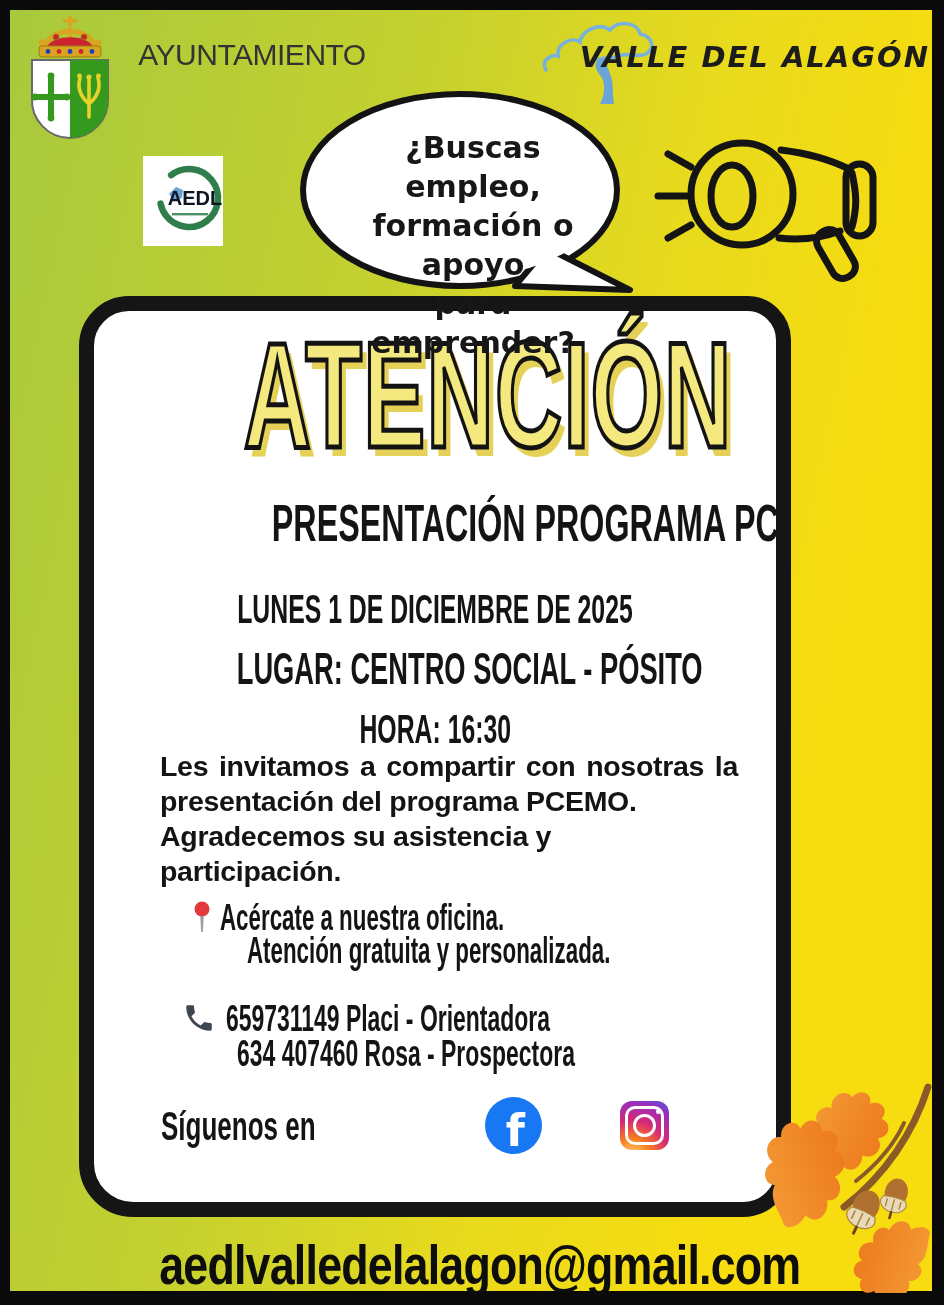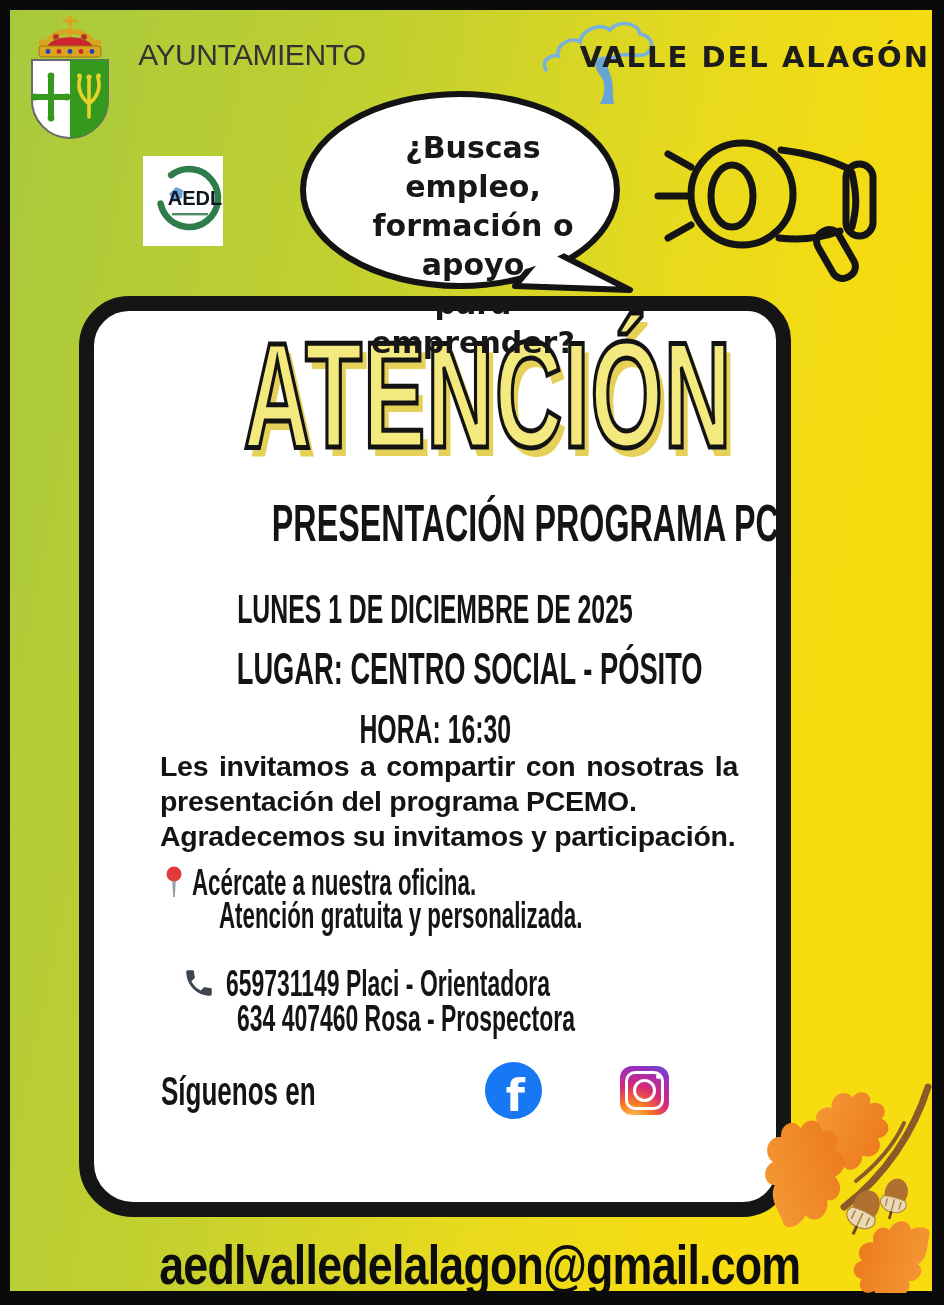--- a/index.html
+++ b/index.html
@@ -7,21 +7,21 @@
           font-family:"Liberation Sans",sans-serif;color:#141414;}
   .bg{position:absolute;left:10px;top:10px;right:12px;bottom:14px;z-index:0;
       background:linear-gradient(102deg,var(--bg_green) 0%,#c3d02f 34%,#e8da1d 60%,var(--bg_yellow) 80%);}
   .abs{position:absolute;}
 
   
   .ayto-text{left:118px;top:38px;width:268px;text-align:center;z-index:2;color:var(--gray_text);
              font-size:30px;line-height:34px;letter-spacing:-.5px;font-weight:500;}
   .cx71{display:inline-block;transform:scaleX(.71);transform-origin:center;white-space:nowrap;}
   .valle-text{right:14px;top:40px;text-align:right;z-index:2;}
-  .valle-title{font-size:29px;font-weight:600;letter-spacing:2px;color:#1c1c1c;
+  .valle-title{font-style:italic;font-size:29px;font-weight:600;letter-spacing:2px;color:#1c1c1c;
                font-family:"DejaVu Sans",sans-serif;white-space:nowrap;}
   .valle-sub{font-size:14.5px;font-weight:700;letter-spacing:.4px;color:var(--valle_blue);white-space:nowrap;margin-top:2px;}
 
   .aedl{left:143px;top:156px;width:80px;height:90px;background:#fff;z-index:2;}
 
   
   .bubble{left:295px;top:88px;z-index:3;}
   .bubble-text{left:342px;top:128px;width:262px;z-index:4;text-align:center;
                font-family:"DejaVu Sans",sans-serif;font-weight:700;font-size:30px;line-height:39px;color:#171717;}
   .mega{left:628px;top:104px;z-index:2;}
@@ -38,21 +38,21 @@
             color:var(--title_fill);-webkit-text-stroke:5px #131313;
             text-shadow:9px 9px 0 var(--title_shadow);}
   .card-sub{margin-top:42px;font-size:52px;line-height:52px;font-weight:800;}
   .card-date{margin-top:40px;font-size:40px;line-height:40px;font-weight:800;}
   .card-place{margin-top:18px;font-size:44px;line-height:44px;font-weight:800;}
   .card-time{margin-top:18px;font-size:40px;line-height:40px;font-weight:800;}
   .body{width:578px;margin:0 44px 0 66px;text-align:left;font-weight:700;font-size:28.5px;
         line-height:35px;letter-spacing:-.3px;}
   .body .just{text-align:justify;text-align-last:justify;}
   .row{display:flex;align-items:flex-start;text-align:left;}
-  .pin-row{margin-top:12px;padding-left:72px;}
+  .pin-row{margin-top:12px;padding-left:100px;}
   .pin-txt{font-size:36px;line-height:33px;font-weight:800;}
   .pin-txt .l2{margin-left:27px;display:block;margin-top:0;}
   .phone-row{margin-top:34px;padding-left:88px;}
   .phone-txt{font-size:37px;line-height:35px;font-weight:800;}
   .phone-txt .l2{margin-left:11px;display:block;text-decoration:underline;}
   .icon-col{flex:0 0 auto;margin-right:10px;}
   .social{margin-top:26px;padding-left:67px;display:flex;align-items:center;}
   .follow{font-size:40px;line-height:40px;font-weight:800;}
   .fb{width:57px;height:57px;border-radius:50%;background:var(--fb_blue);margin-left:86px;
       display:flex;align-items:center;justify-content:center;}
@@ -169,21 +169,21 @@
     </div>
     <div class="card-place">
       <span class="cx62">LUGAR: CENTRO SOCIAL -  PÓSITO</span>
     </div>
     <div class="card-time">
       <span class="cx62">HORA: 16:30</span>
     </div>
     <div class="body">
       <div class="just">Les invitamos a compartir con nosotras la</div>
       <div>presentación del programa PCEMO.</div>
-      <div>Agradecemos su invitamos  y participación.</div>
+      <div>Agradecemos su asistencia  y participación.</div>
     </div>
 
     <div class="row pin-row">
       <svg class="icon-col" width="16" height="34" viewBox="0 0 16 34">
         <circle cx="8" cy="8" r="7.5" style="fill:var(--pin_red)"></circle>
         <path d="M6.2,15 L9.8,15 L8.8,31 L7.2,31 Z" style="fill:var(--pin_gray)"></path>
       </svg>
       <div class="pin-txt">
         <span class="cx62L">Acércate a nuestra oficina.</span>
         <span class="l2"><span class="cx62L">Atención  gratuita y personalizada.</span></span>

